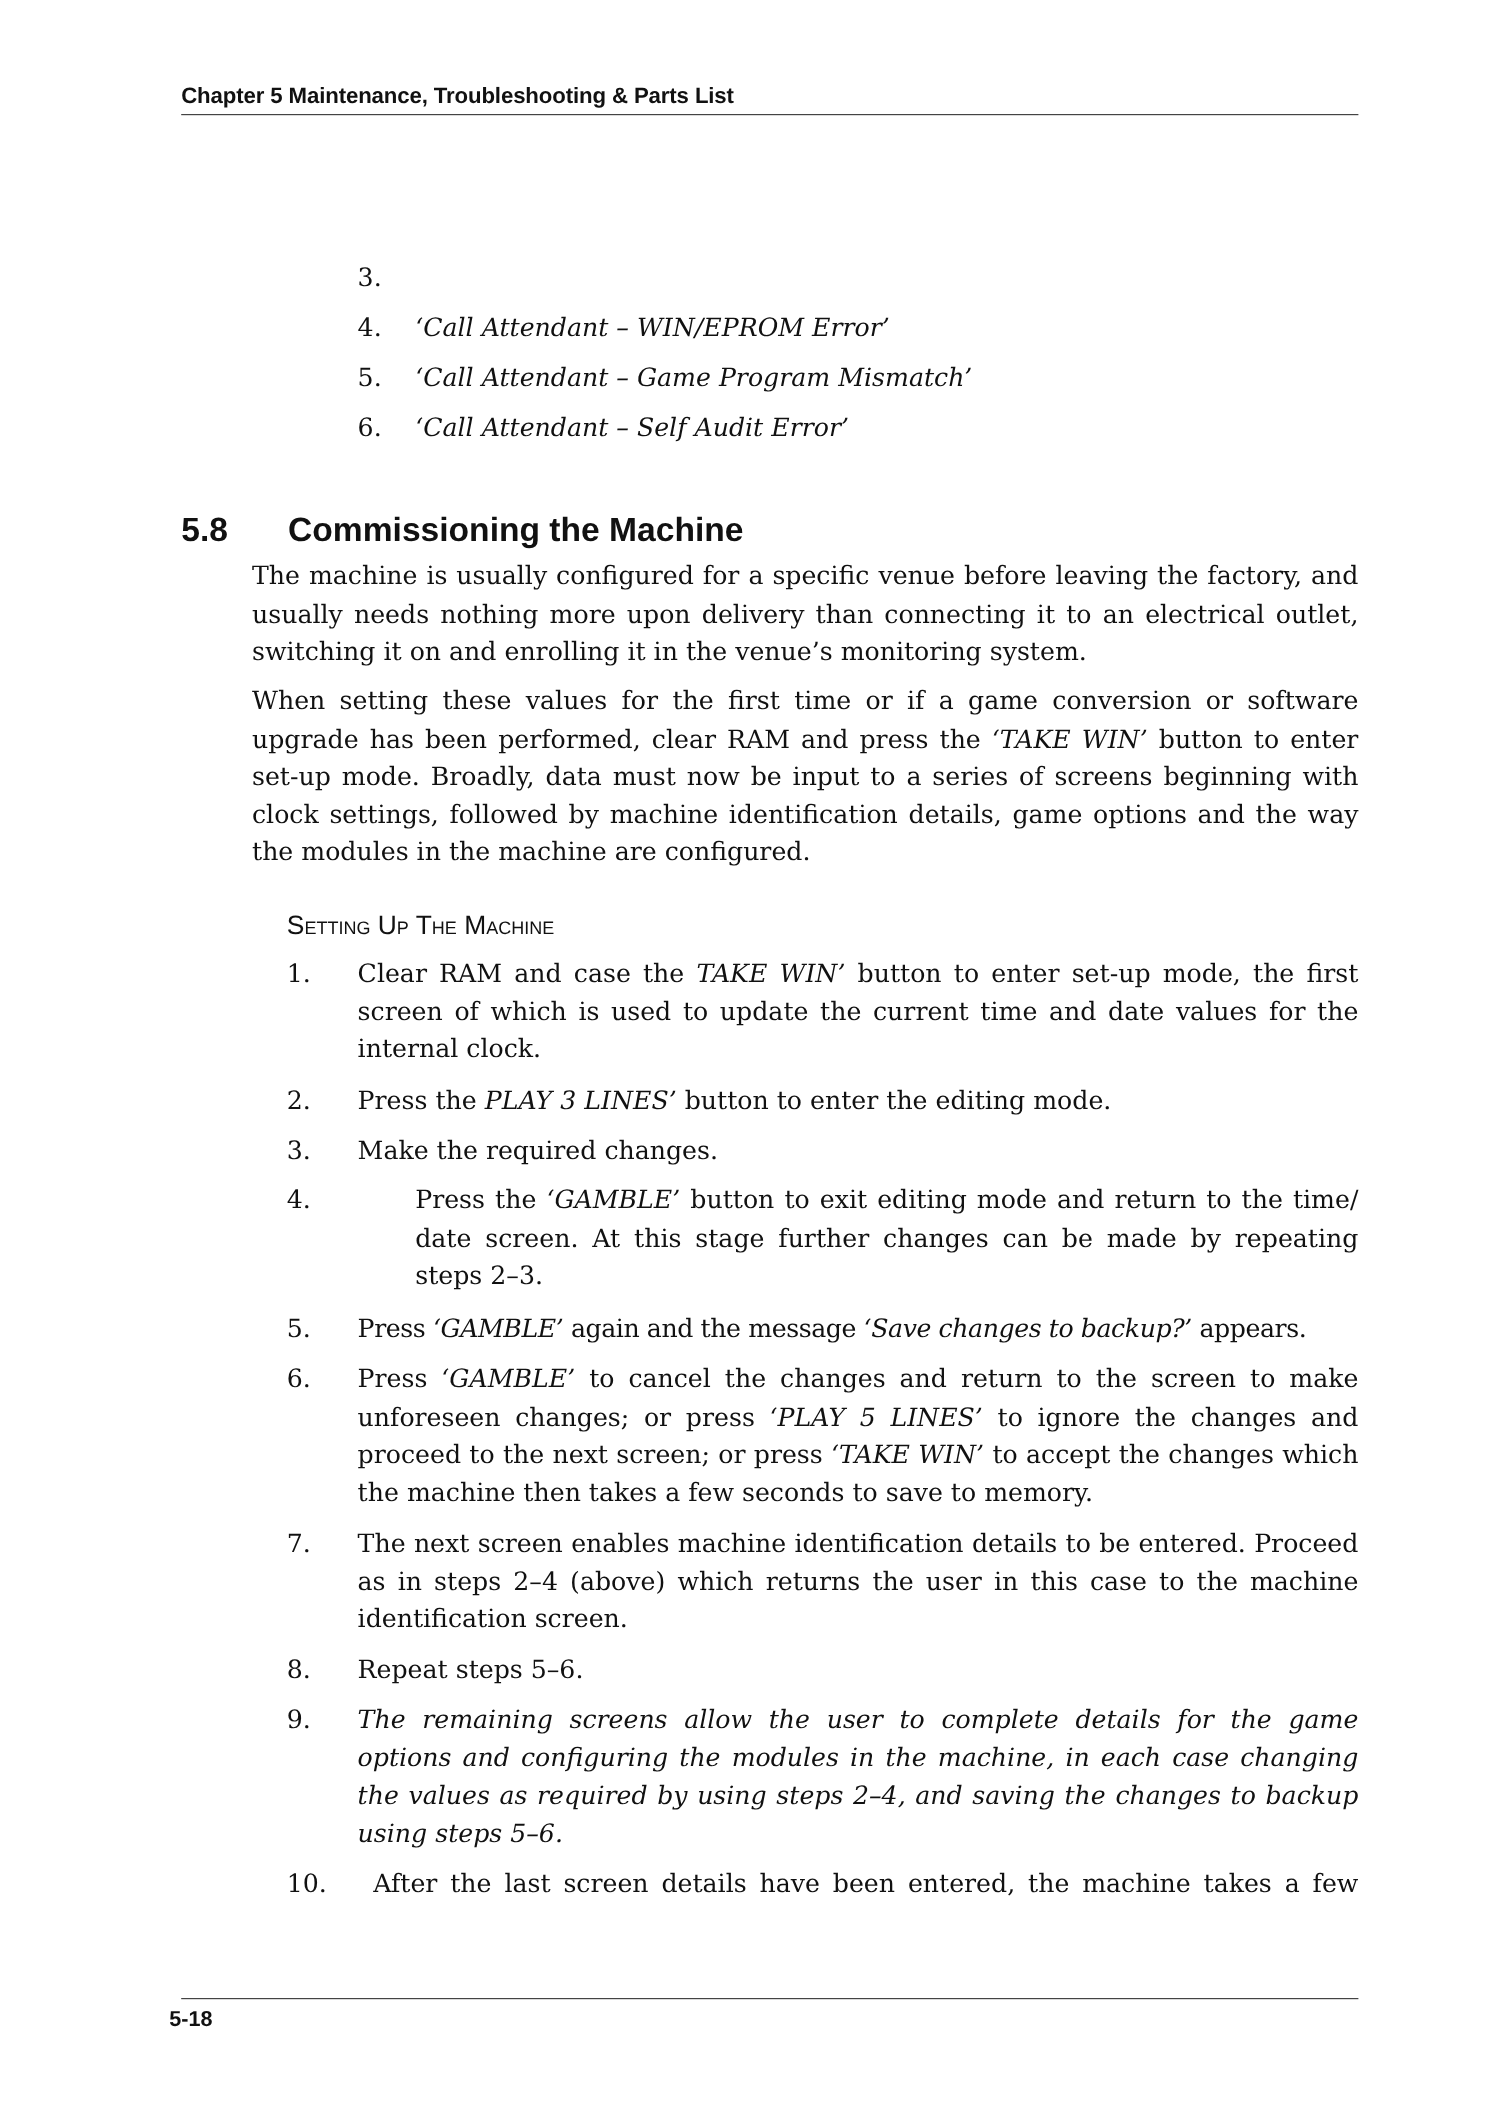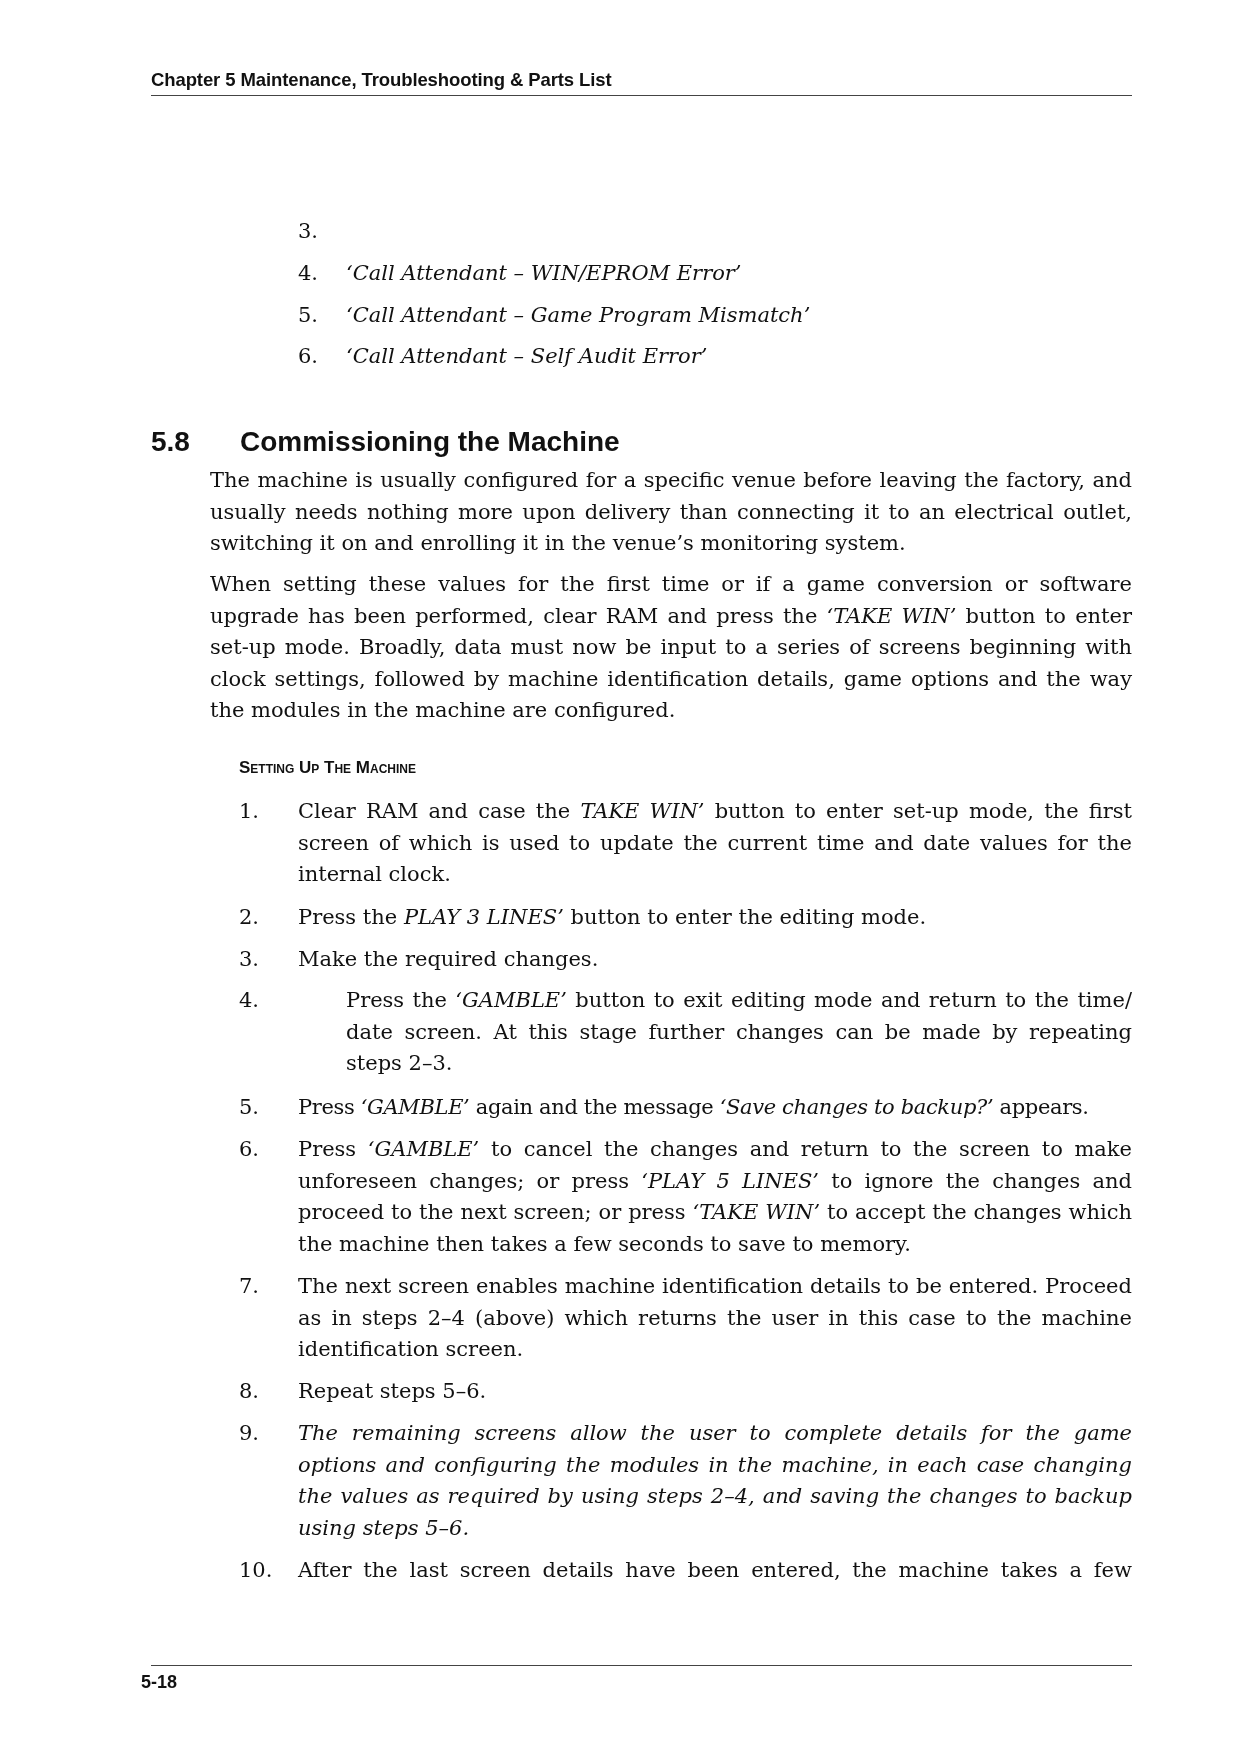--- a/index.html
+++ b/index.html
@@ -18,21 +18,21 @@
   .num { flex: 0 0 auto; }
   .txt { text-align: justify; }
   .sec-heading {
     position: absolute; left: 151px; top: 426px;
     font-family: "Liberation Sans", sans-serif; font-weight: bold; font-size: 28px;
   }
   .sec-num { position: absolute; left: 0; top: 0; }
   .sec-title { position: absolute; left: 89px; top: 0; white-space: nowrap; }
   .subhead {
     position: absolute; left: 239px; top: 758px;
-    font-family: "Liberation Sans", sans-serif; font-weight: bold; font-size: 17px;
+    font-family: "Liberation Sans", sans-serif; font-weight: normal; font-size: 22px;
     font-variant: small-caps;
   }
   .footer-rule { position: absolute; left: 151px; top: 1665px; width: 981px; border-top: 1.5px solid #444; }
   .footer-page {
     position: absolute; left: 141px; top: 1672px;
     font-family: "Liberation Sans", sans-serif; font-weight: bold; font-size: 18px;
   }
 </style>
 </head>
 <body>
@@ -103,18 +103,18 @@
   <div class="numitem serif" style="left:239px; top:1376px; width:893px;">
     <span class="num" style="width:59px;">8.</span>
     <span class="txt" style="width:834px;"><span>Repeat steps 5–6.</span></span>
   </div>
   <div class="numitem serif" style="left:239px; top:1418px; width:893px;">
     <span class="num" style="width:59px;">9.</span>
     <span class="txt" style="width:834px;font-style:italic;"><span>The remaining screens allow the user to complete details for the game options and configuring the modules in the machine, in each case changing the values as required by using steps 2–4, and saving the changes to backup using steps 5–6.</span></span>
   </div>
   <div class="numitem serif" style="left:239px; top:1555px; width:893px;">
     <span class="num" style="width:59px;">10.</span>
-    <span class="txt" style="width:834px; text-align-last: justify;"><span>After the last screen details have been entered, the machine takes a few</span></span>
+    <span class="txt" style="width:834px; text-align-last: justify; margin-left: 13px;"><span>After the last screen details have been entered, the machine takes a few</span></span>
   </div>
 
   <div class="footer-rule"></div>
   <div class="footer-page">5-18</div>
 </div>
 
 </body></html>

